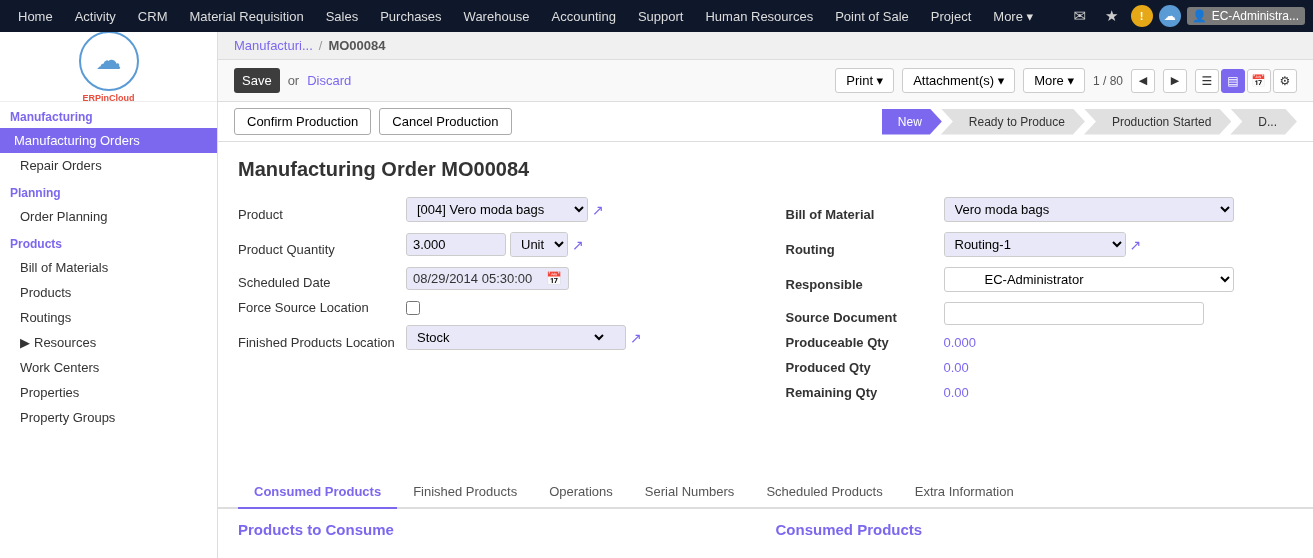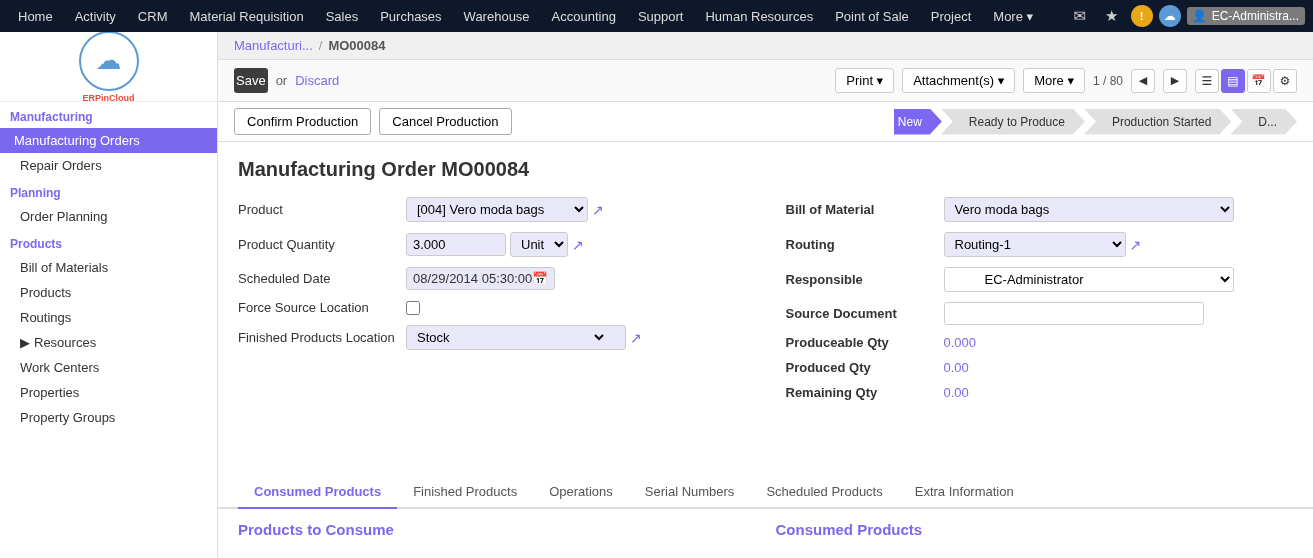--- a/index.html
+++ b/index.html
@@ -109,21 +109,21 @@
       padding: 8px 16px;
       display: flex;
       align-items: center;
       gap: 8px;
       border-bottom: 1px solid #ddd;
     }
     .btn-save {
       background: #3d3d3d;
       color: #fff;
       border: none;
-      padding: 5px 2px;
+      padding: 5px 8px;
       cursor: pointer;
       font-size: 13px;
       border-radius: 3px;
     }
     .btn-discard { color: #7b68ee; background: none; border: none; cursor: pointer; font-size: 13px; }
     .toolbar-spacer { flex: 1; }
     .btn-outline {
       background: #fff;
       border: 1px solid #ccc;
       padding: 4px 10px;
@@ -162,21 +162,21 @@
       padding: 6px 20px 6px 28px;
       font-size: 12px;
       color: #333;
       position: relative;
       background: #e0e0e0;
       clip-path: polygon(0 0, calc(100% - 12px) 0, 100% 50%, calc(100% - 12px) 100%, 0 100%, 12px 50%);
       margin-left: -1px;
     }
     .status-step:first-child {
       clip-path: polygon(0 0, calc(100% - 12px) 0, 100% 50%, calc(100% - 12px) 100%, 0 100%);
-      padding-left: 4px;
+      padding-left: 16px;
     }
     .status-step.active { background: #7b68ee; color: #fff; }
 
     
     .form-area {
       padding: 16px 20px;
       background: #fff;
       flex: 1;
     }
     .form-title {
@@ -185,21 +185,21 @@
       color: #333;
       margin-bottom: 16px;
     }
     .form-grid {
       display: grid;
       grid-template-columns: 1fr 1fr;
       gap: 0 40px;
     }
     .form-row {
       display: flex;
-      align-items: center;
+      align-items: flex-end;
       margin-bottom: 10px;
       gap: 8px;
     }
     .form-label {
       min-width: 160px;
       font-size: 13px;
       color: #333;
       font-weight: normal;
     }
     .form-value {
@@ -234,21 +234,21 @@
     .ext-link { color: #7b68ee; font-size: 14px; cursor: pointer; }
     .checkbox-field { width: 14px; height: 14px; }
     .date-field {
       border: 1px solid #ccc;
       padding: 3px 6px;
       font-size: 13px;
       border-radius: 3px;
       background: #e8e8f8;
       display: flex;
       align-items: center;
-      gap: 0;
+      gap: 14px;
     }
     .right-side-label { font-weight: bold; min-width: 150px; }
     .right-value { color: #7b68ee; font-size: 13px; }
     .routing-select {
       display: flex;
       align-items: center;
       gap: 4px;
     }
     .input-text-field {
       border: 1px solid #ccc;

